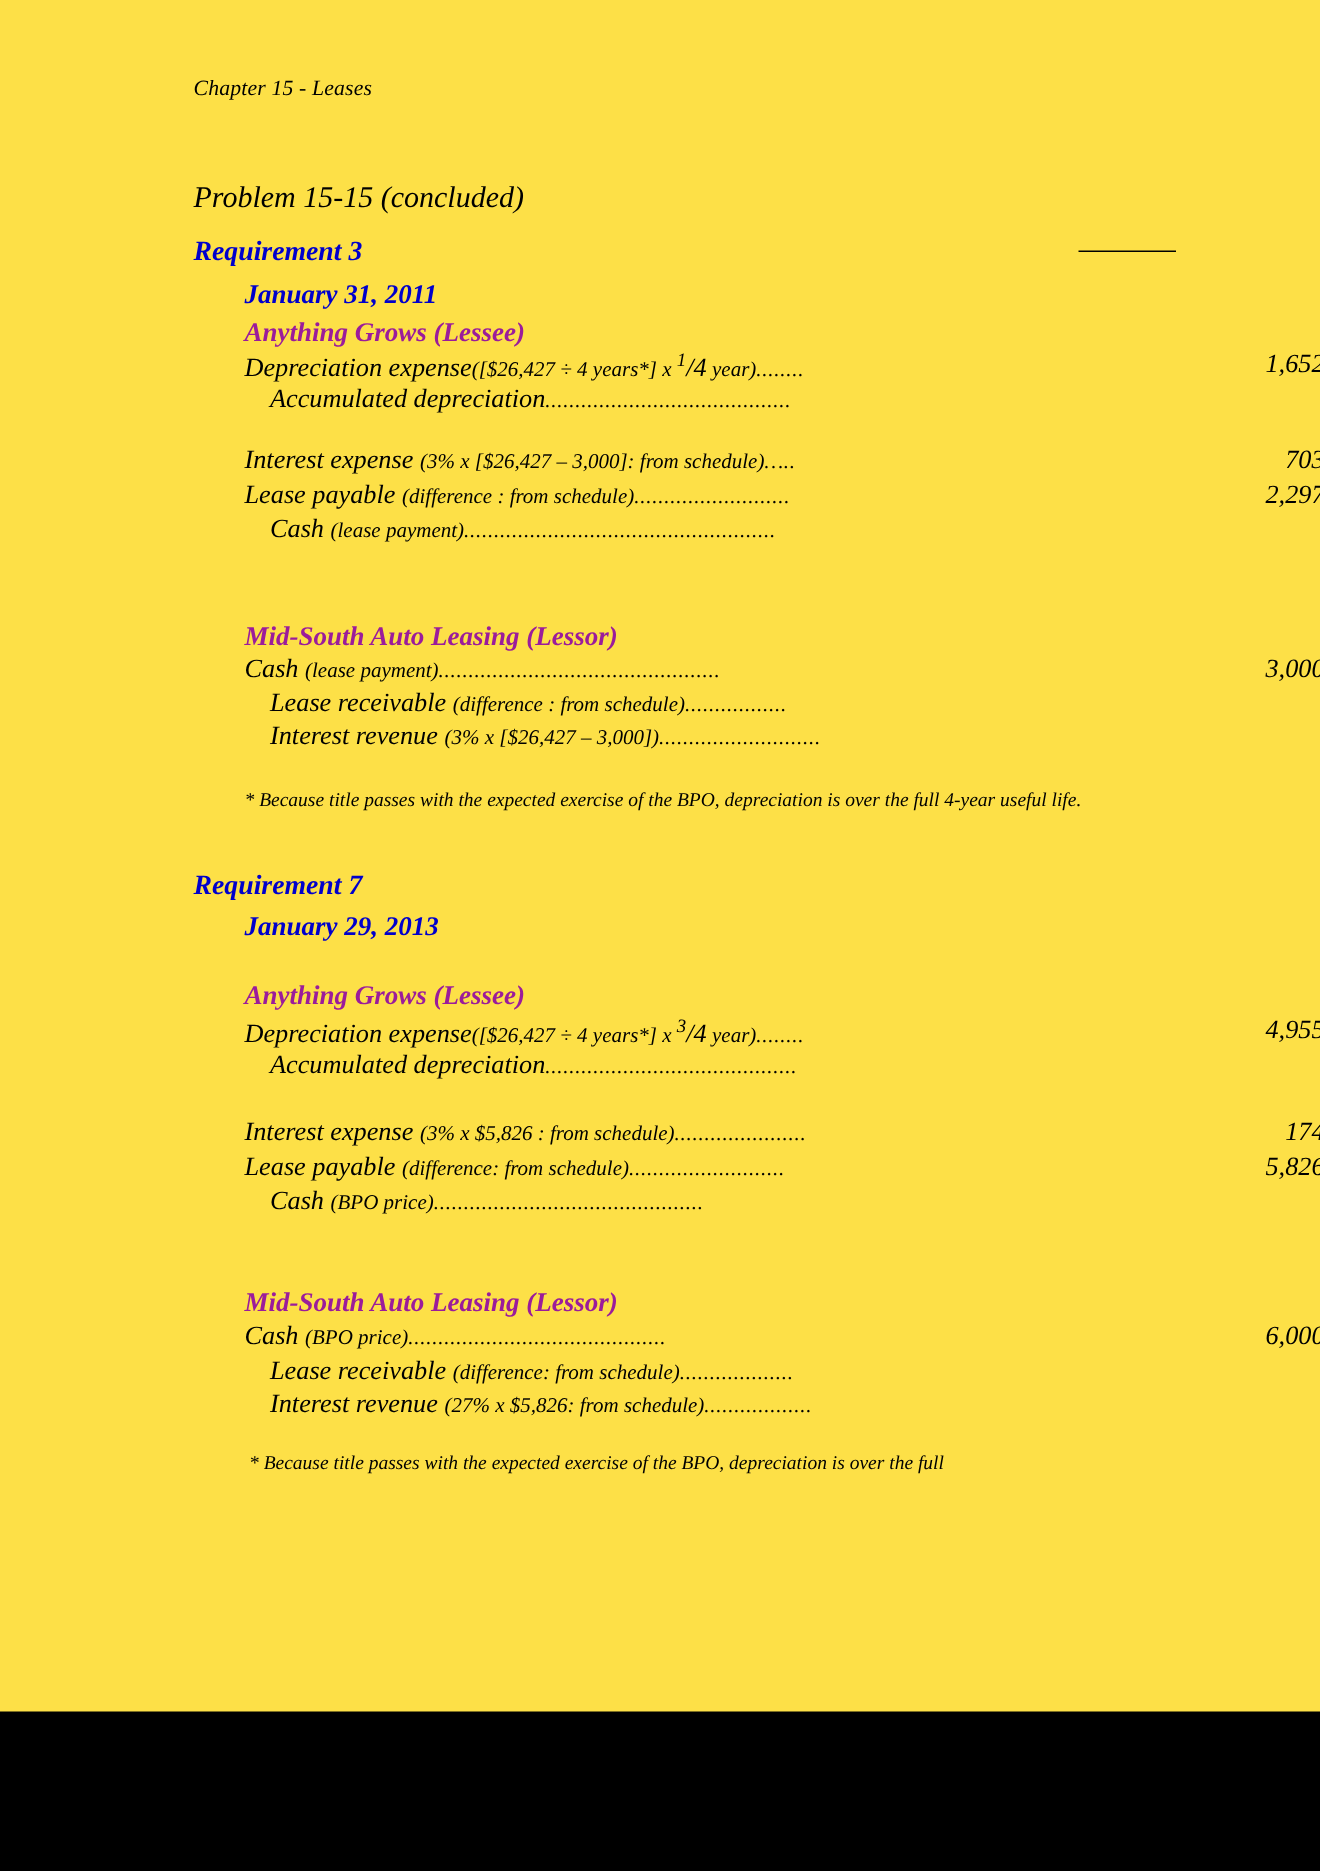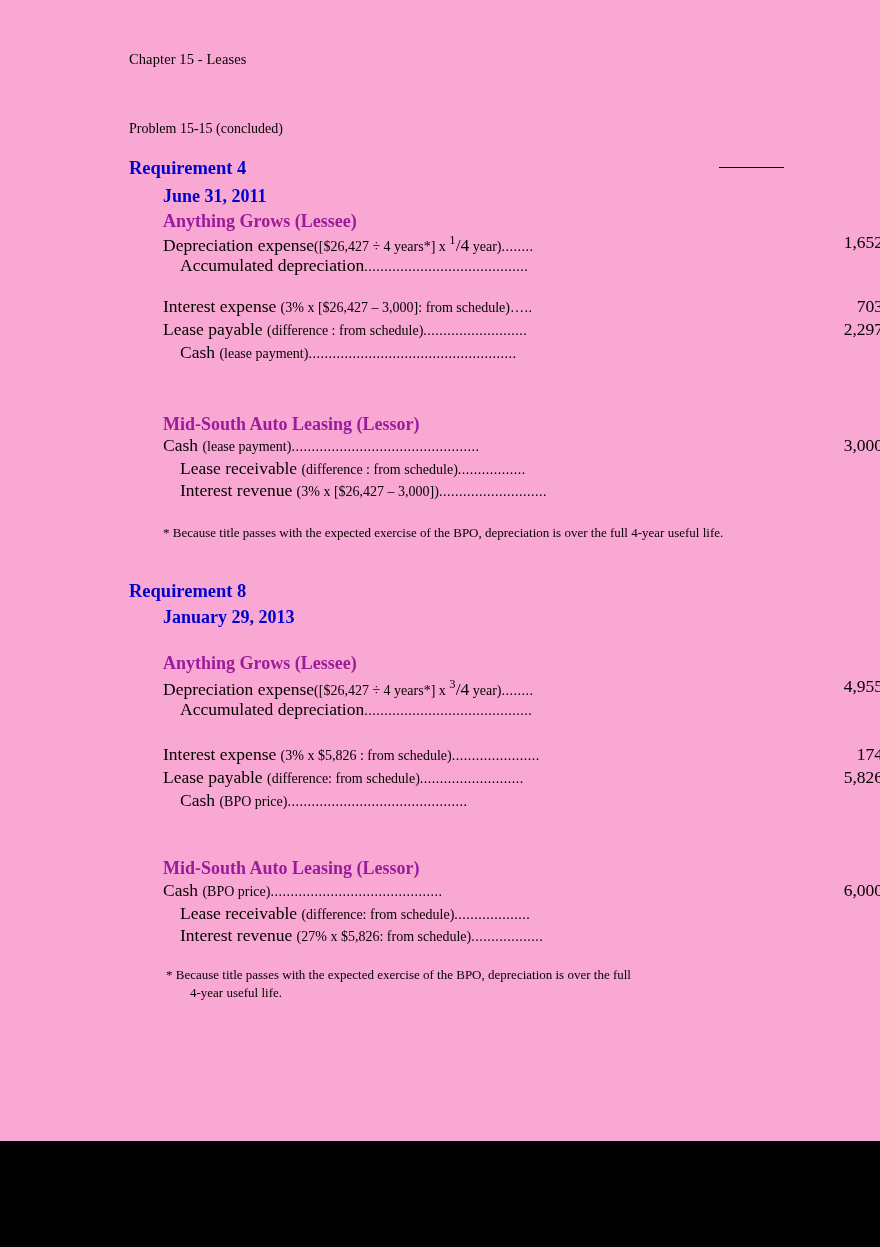--- a/index.html
+++ b/index.html
@@ -12,34 +12,35 @@
     height: 1247px;
     position: relative;
     font-family: "Liberation Serif", serif;
     color: #000000;
     overflow: hidden;
   }
   .page {
     position: relative;
     width: 880px;
     height: 1247px;
-    background: #f9a8d4;
+    background: #fde047;
+    font-style: italic;
   }
   .header-chapter {
     position: absolute;
     left: 129px;
     top: 51px;
     font-size: 14.5px;
     letter-spacing: 0.1px;
   }
   .problem-title {
     position: absolute;
     left: 129px;
     top: 121px;
-    font-size: 14px;
+    font-size: 20px;
   }
   .req-heading {
     position: absolute;
     left: 129px;
     font-size: 18.5px;
     font-weight: bold;
     color: #0000cc;
   }
   .req4 { top: 158px; }
   .req5 { top: 581px; }
@@ -133,22 +134,22 @@
 <body>
 
 <div class="page">
 
   <div class="header-chapter">Chapter 15 - Leases</div>
 
   <div class="problem-title">Problem 15-15 (concluded)</div>
 
   <div class="rule"></div>
 
-  <div class="req-heading req4">Requirement 4</div>
-  <div class="date-heading date1">June 31, 2011</div>
+  <div class="req-heading req4">Requirement 3</div>
+  <div class="date-heading date1">January 31, 2011</div>
   <div class="party-heading p1">Anything Grows (Lessee)</div>
 
   <div class="entry" style="left:163px; top:234px; width:660px;">
     <span class="acct"><span>Depreciation expense</span><span class="note">([$26,427 ÷ 4 years*] x </span><span class="frac"><sup>1</sup>/<span>4</span></span><span class="note"> year)</span><span class="note leader">........</span></span>
     <span class="amt dr">1,652</span>
     <span class="amt cr"></span>
   </div>
 
   <div class="entry" style="left:180px; top:257px; width:660px;">
     <span class="acct"><span>Accumulated depreciation</span><span class="note leader">.........................................</span></span>
@@ -189,21 +190,21 @@
   </div>
 
   <div class="entry" style="left:180px; top:482px; width:660px;">
     <span class="acct"><span>Interest revenue</span>&nbsp;<span class="note">(3% x [$26,427 – 3,000])</span><span class="note leader">...........................</span></span>
     <span class="amt dr" style="left:623px;"></span>
 
   </div>
 
   <div class="footnote fn1">* Because title passes with the expected exercise of the BPO, depreciation is over the full 4-year useful life.</div>
 
-  <div class="req-heading req5">Requirement 8</div>
+  <div class="req-heading req5">Requirement 7</div>
   <div class="date-heading date2">January 29, 2013</div>
   <div class="party-heading p3">Anything Grows (Lessee)</div>
 
   <div class="entry" style="left:163px; top:678px; width:660px;">
     <span class="acct"><span>Depreciation expense</span><span class="note">([$26,427 ÷ 4 years*] x </span><span class="frac"><sup>3</sup>/<span>4</span></span><span class="note"> year)</span><span class="note leader">........</span></span>
     <span class="amt dr">4,955</span>
     <span class="amt cr"></span>
   </div>
 
   <div class="entry" style="left:180px; top:701px; width:660px;">
@@ -245,17 +246,16 @@
   </div>
 
   <div class="entry" style="left:180px; top:927px; width:660px;">
     <span class="acct"><span>Interest revenue</span>&nbsp;<span class="note">(27% x $5,826: from schedule)</span><span class="note leader">..................</span></span>
     <span class="amt dr" style="left:623px;"></span>
 
   </div>
 
   <div class="footnote fn2">
     <div>* Because title passes with the expected exercise of the BPO, depreciation is over the full</div>
-    <div style="padding-left:24px;">4-year useful life.</div>
   </div>
 
   <div class="footer-bar"></div>
 </div>
 
 </body></html>

